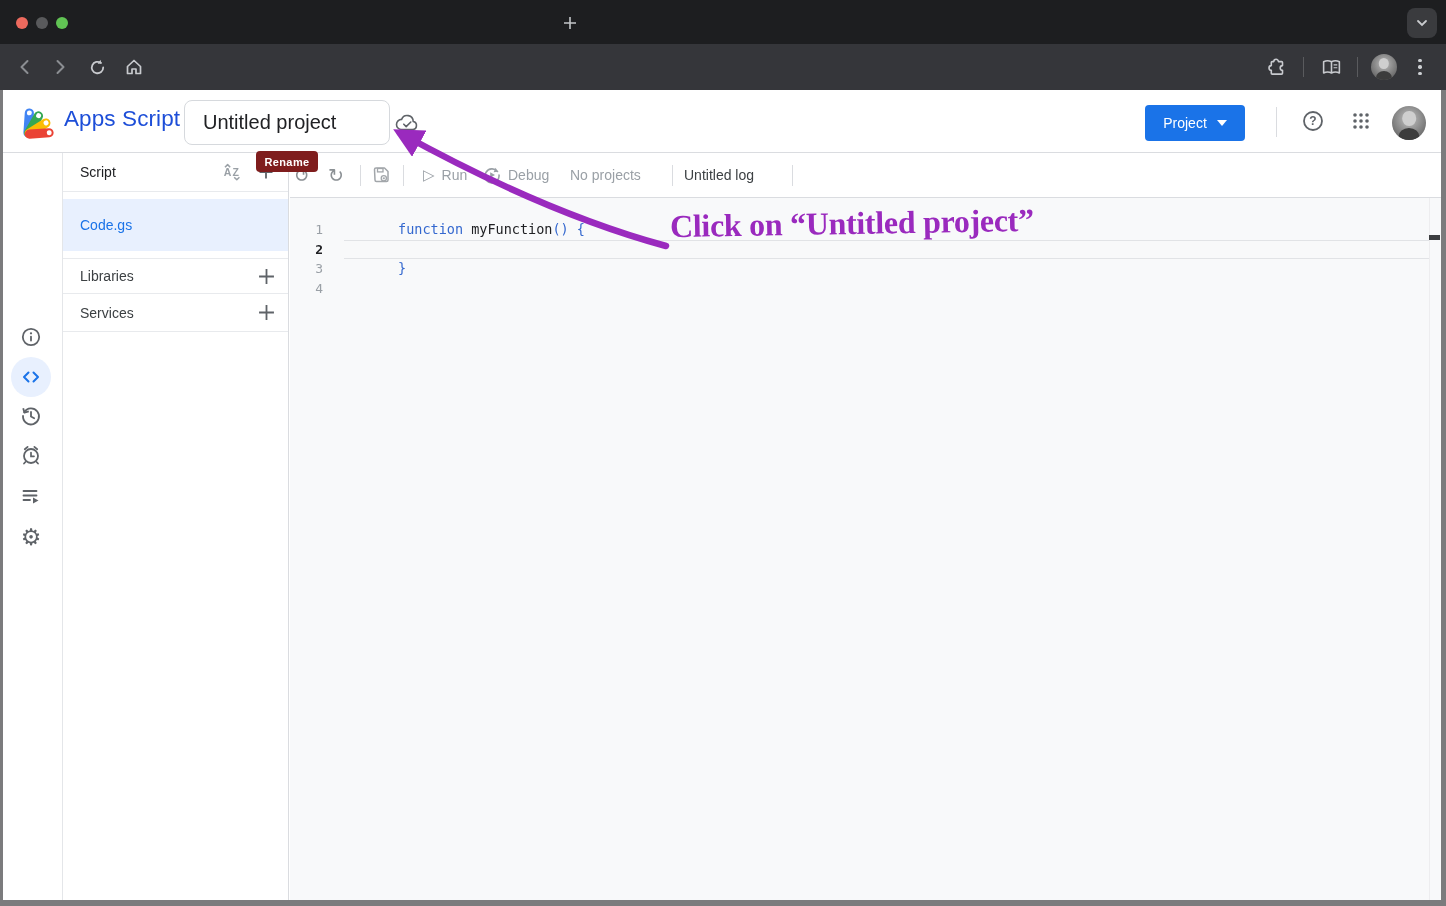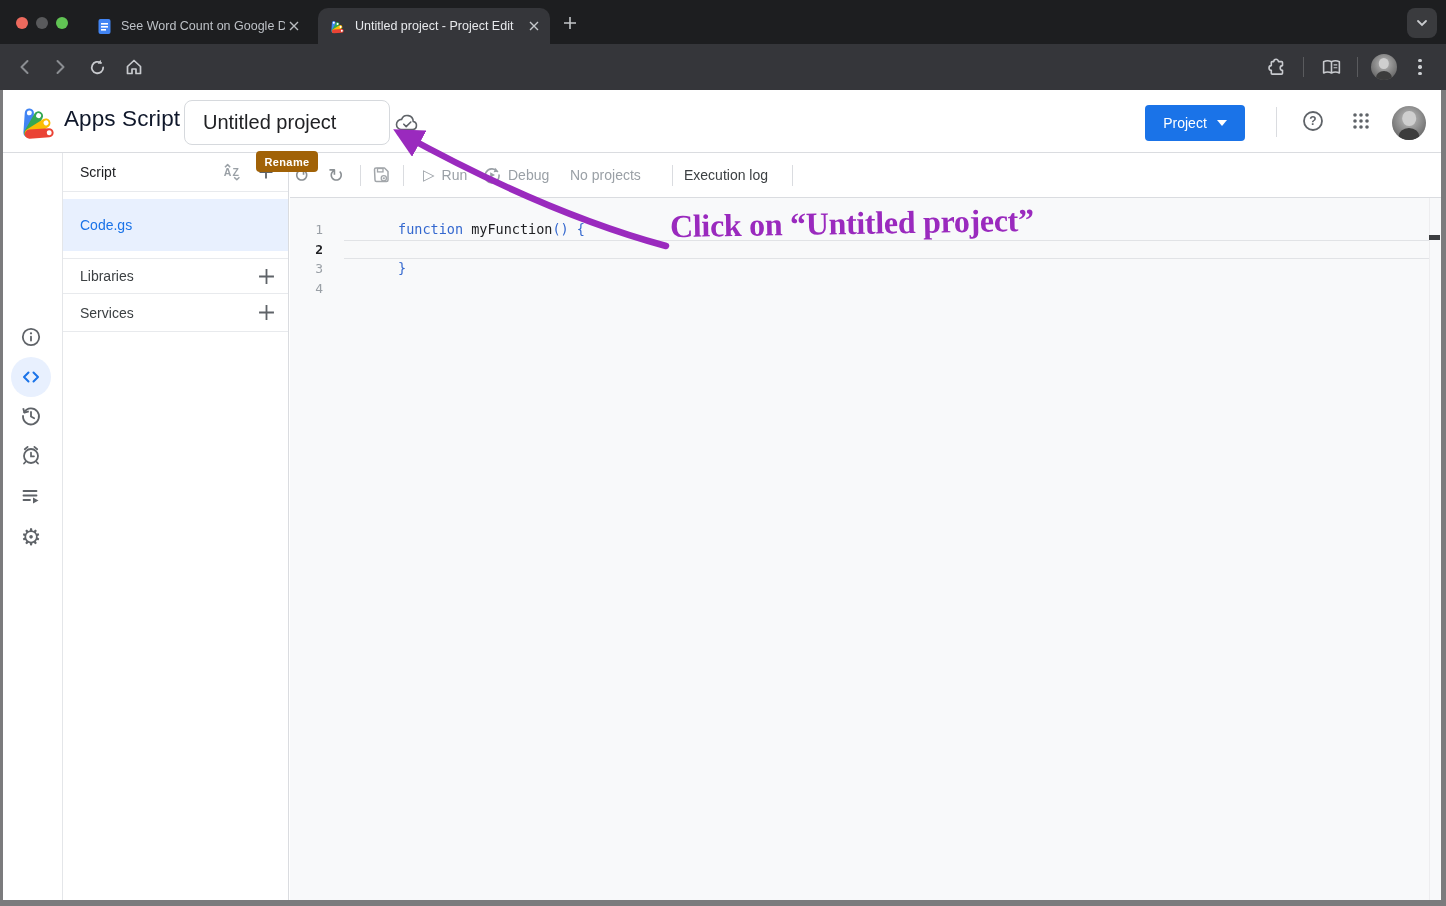--- a/index.html
+++ b/index.html
@@ -30,29 +30,29 @@
   .tb-right { position:absolute; top:7px; width:32px; height:32px; display:flex; align-items:center; justify-content:center; }
   .tb-sep { position:absolute; top:13px; width:1px; height:20px; background:#5a5b5e; }
   .mini-avatar { width:26px; height:26px; border-radius:50%; background:radial-gradient(circle at 50% 38%, #bdbdbd 0%, #8a8a8a 45%, #4f4f4f 100%); position:relative; overflow:hidden; }
   .mini-avatar::after, .big-avatar::after { content:""; position:absolute; left:50%; transform:translateX(-50%); bottom:-18%; width:62%; height:52%; border-radius:50% 50% 0 0; background:#3c3c3c; }
   .mini-avatar::before, .big-avatar::before { content:""; position:absolute; left:50%; transform:translateX(-50%); top:16%; width:40%; height:42%; border-radius:50%; background:#cfcfcf; }
   .kebab { display:flex; flex-direction:column; gap:3px; }
   .kebab i { width:3.4px; height:3.4px; border-radius:50%; background:#cdd0d3; }
 
   
   .appheader { position:absolute; left:0; top:90px; width:1446px; height:63px; background:#fff; border-bottom:1px solid #dadce0; }
-  .brand-text { position:absolute; left:64px; top:16px; font-size:22.5px; color:#0f172a; letter-spacing:.1px; }
+  .brand-text { position:absolute; left:64px; top:16px; font-size:22.5px; color:#1d4ed8; letter-spacing:.1px; }
   .title-box { position:absolute; left:184px; top:10px; width:206px; height:45px; border:1px solid #d6d9dd; border-radius:8px; display:flex; align-items:center; padding-left:18px; background:#fff; }
   .title-box span { font-size:20px; color:#202124; }
   .deploy-btn { position:absolute; left:1145px; top:15px; width:100px; height:36px; background:#1a73e8; border-radius:4px; display:flex; align-items:center; justify-content:center; gap:10px; cursor:pointer; }
   .deploy-btn span { color:#fff; font-size:14px; font-weight:500; }
   .hd-sep { position:absolute; left:1276px; top:17px; width:1px; height:30px; background:#dadce0; }
   .hd-icon { position:absolute; top:9px; width:44px; height:44px; display:flex; align-items:center; justify-content:center; border-radius:50%; }
   .big-avatar { position:absolute; left:1392px; top:16px; width:34px; height:34px; border-radius:50%; background:radial-gradient(circle at 50% 38%, #c2c2c2 0%, #8f8f8f 45%, #515151 100%); overflow:hidden; }
-  .tooltip { position:absolute; left:256px; top:61px; width:62px; height:21px; background:#a16207; border-radius:4px; color:#fff; font-size:11px; font-weight:700; display:flex; align-items:center; justify-content:center; letter-spacing:.4px; z-index:40; }
+  .tooltip { position:absolute; left:256px; top:61px; width:62px; height:21px; background:#7f1d1d; border-radius:4px; color:#fff; font-size:11px; font-weight:700; display:flex; align-items:center; justify-content:center; letter-spacing:.4px; z-index:40; }
 
   
   .rail { position:absolute; left:0; top:153px; width:63px; height:747px; background:#fff; border-right:1px solid #e4e6e9; }
   .rail-item { position:absolute; left:11px; width:40px; height:40px; display:flex; align-items:center; justify-content:center; border-radius:50%; }
   .rail-item.sel { background:#e8f0fe; }
 
   .files { position:absolute; left:63px; top:153px; width:226px; height:747px; background:#fff; border-right:1px solid #dadce0; }
   .files-header { position:relative; height:39px; border-bottom:1px solid #e8eaed; display:flex; align-items:center; }
   .files-header .lbl { margin-left:17px; font-size:14px; font-weight:500; color:#202124; }
   .ic-right { position:absolute; top:50%; transform:translateY(-50%); width:24px; height:24px; display:flex; align-items:center; justify-content:center; }
@@ -118,46 +118,21 @@
         </g>
       </g>
     </defs>
   </svg>
 
   <div class="tabstrip">
     <div class="traffic t-close"></div>
     <div class="traffic t-min"></div>
     <div class="traffic t-zoom"></div>
 
-    <div class="tab tab-inactive">
-      <svg class="favicon" viewBox="0 0 17 17">
-          <rect x="2.5" y="1" width="12" height="15" rx="2" fill="#4285f4"></rect>
-          <rect x="5" y="5" width="7" height="1.6" fill="#fff"></rect>
-          <rect x="5" y="8" width="7" height="1.6" fill="#fff"></rect>
-          <rect x="5" y="11" width="5" height="1.6" fill="#fff"></rect>
-        </svg>
-      <span class="title">See Word Count on Google D</span>
-      <span class="tabclose">
-          <svg width="10" height="10" viewBox="0 0 10 10">
-            <path d="M1 1 L9 9 M9 1 L1 9" stroke="#b9bcbf" stroke-width="1.4"></path>
-          </svg>
-        </span>
-    </div>
-
-    <div class="tab tab-active">
-      <svg class="favicon" viewBox="0 0 48 44">
-          <use href="#aslogo"></use>
-        </svg>
-      <span class="title">Untitled project - Project Edit</span>
-      <span class="tabclose">
-          <svg width="10" height="10" viewBox="0 0 10 10">
-            <path d="M1 1 L9 9 M9 1 L1 9" stroke="#c6c9cc" stroke-width="1.4"></path>
-          </svg>
-        </span>
-    </div>
+
 
     <div class="newtab">
         <svg width="14" height="14" viewBox="0 0 14 14">
           <path d="M7 1 V13 M1 7 H13" stroke="#c3c6c9" stroke-width="1.6"></path>
         </svg>
       </div>
     <div class="strip-chevron">
         <svg width="14" height="14" viewBox="0 0 14 14">
           <path d="M3 5 l4 4 4-4" stroke="#c9cbce" stroke-width="1.8" fill="none" stroke-linecap="round"></path>
         </svg>
@@ -377,21 +352,21 @@
           <path d="M12.6 1.8 L14.8 5.7 L10.6 6.2 Z" fill="#9aa0a6"></path>
           <path d="M7.2 6.3 L12 9 L7.2 11.7 Z" fill="#9aa0a6"></path>
         </svg>
         <span class="cb-txt-dis">Debug</span>
       </div>
     <div class="cb-item" style="left:280px">
         <span class="cb-txt-dis">No projects</span>
       </div>
     <div class="cb-sep" style="left:382px"></div>
     <div class="cb-item" style="left:394px">
-        <span class="cb-txt">Execution log</span>
+        <span class="cb-txt">Untitled log</span>
       </div>
     <div class="cb-sep" style="left:502px"></div>
   </div>
 
   <div class="editor mono">
     <div class="minimap-sep"></div>
     <div class="curline"></div>
     <div class="ruler-mark"></div>
 
     <div class="lnum" style="top:22px">1</div>

